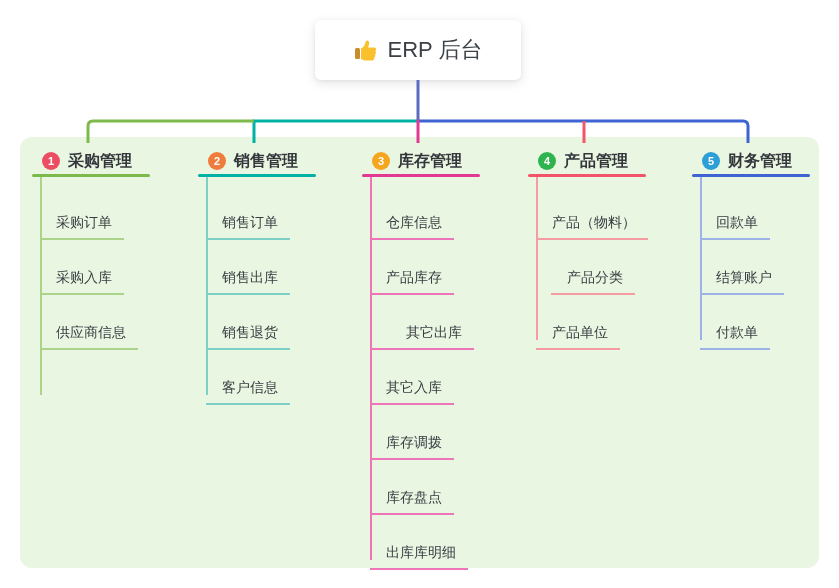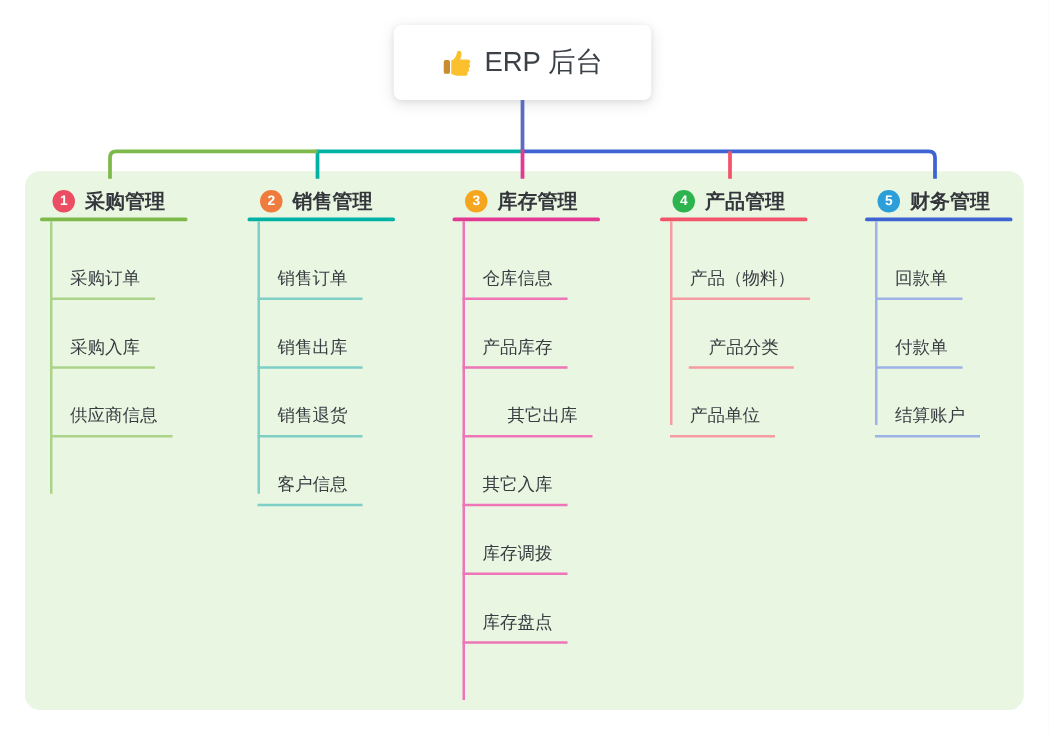--- a/index.html
+++ b/index.html
@@ -120,20 +120,23 @@
         </div>
         <div class="child">
           <span class="child-label" style="border-color: rgb(238, 118, 184);">其它入库</span>
         </div>
         <div class="child">
           <span class="child-label" style="border-color: rgb(238, 118, 184);">库存调拨</span>
         </div>
         <div class="child">
           <span class="child-label" style="border-color: rgb(238, 118, 184);">库存盘点</span>
         </div>
+        <div class="child">
+          <span class="child-label" style="border-color: rgb(238, 118, 184);">出库库明细</span>
+        </div>
       </div>
     </div>
     <div class="branch" style="left: 528px;">
       <div class="branch-header">
         <span class="badge" style="background: rgb(46, 180, 79);">4</span>
         <span class="branch-label">产品管理</span>
         <span class="branch-underline" style="background: rgb(242, 85, 106);"></span>
       </div>
       <div class="trunk" style="background: rgb(245, 156, 163); height: 163px;"></div>
       <div class="children">
@@ -153,24 +156,24 @@
         <span class="badge" style="background: rgb(44, 158, 216);">5</span>
         <span class="branch-label">财务管理</span>
         <span class="branch-underline" style="background: rgb(62, 99, 210);"></span>
       </div>
       <div class="trunk" style="background: rgb(157, 179, 232); height: 163px;"></div>
       <div class="children">
         <div class="child">
           <span class="child-label" style="border-color: rgb(157, 179, 232);">回款单</span>
         </div>
         <div class="child">
-          <span class="child-label" style="border-color: rgb(157, 179, 232);">付款单</span>
+          <span class="child-label" style="border-color: rgb(157, 179, 232);">结算账户</span>
         </div>
         <div class="child">
-          <span class="child-label" style="border-color: rgb(157, 179, 232);">结算账户</span>
+          <span class="child-label" style="border-color: rgb(157, 179, 232);">付款单</span>
         </div>
       </div>
     </div>
   </div>
 
 <svg id="connectors" class="connectors" width="839" height="588" viewBox="0 0 839 588" fill="none">
     <path d="M418 80 V121" stroke="#5b6bc0" stroke-width="3" fill="none"></path>
     <path d="M418 121 H743 Q748 121 748 126 V143" stroke="#3e63d2" stroke-width="3" fill="none"></path>
     <path d="M418 121 H254 V143" stroke="#00b2a3" stroke-width="3" fill="none"></path>
     <path d="M254 121 H93 Q88 121 88 126 V143" stroke="#7eb94c" stroke-width="3" fill="none"></path>

